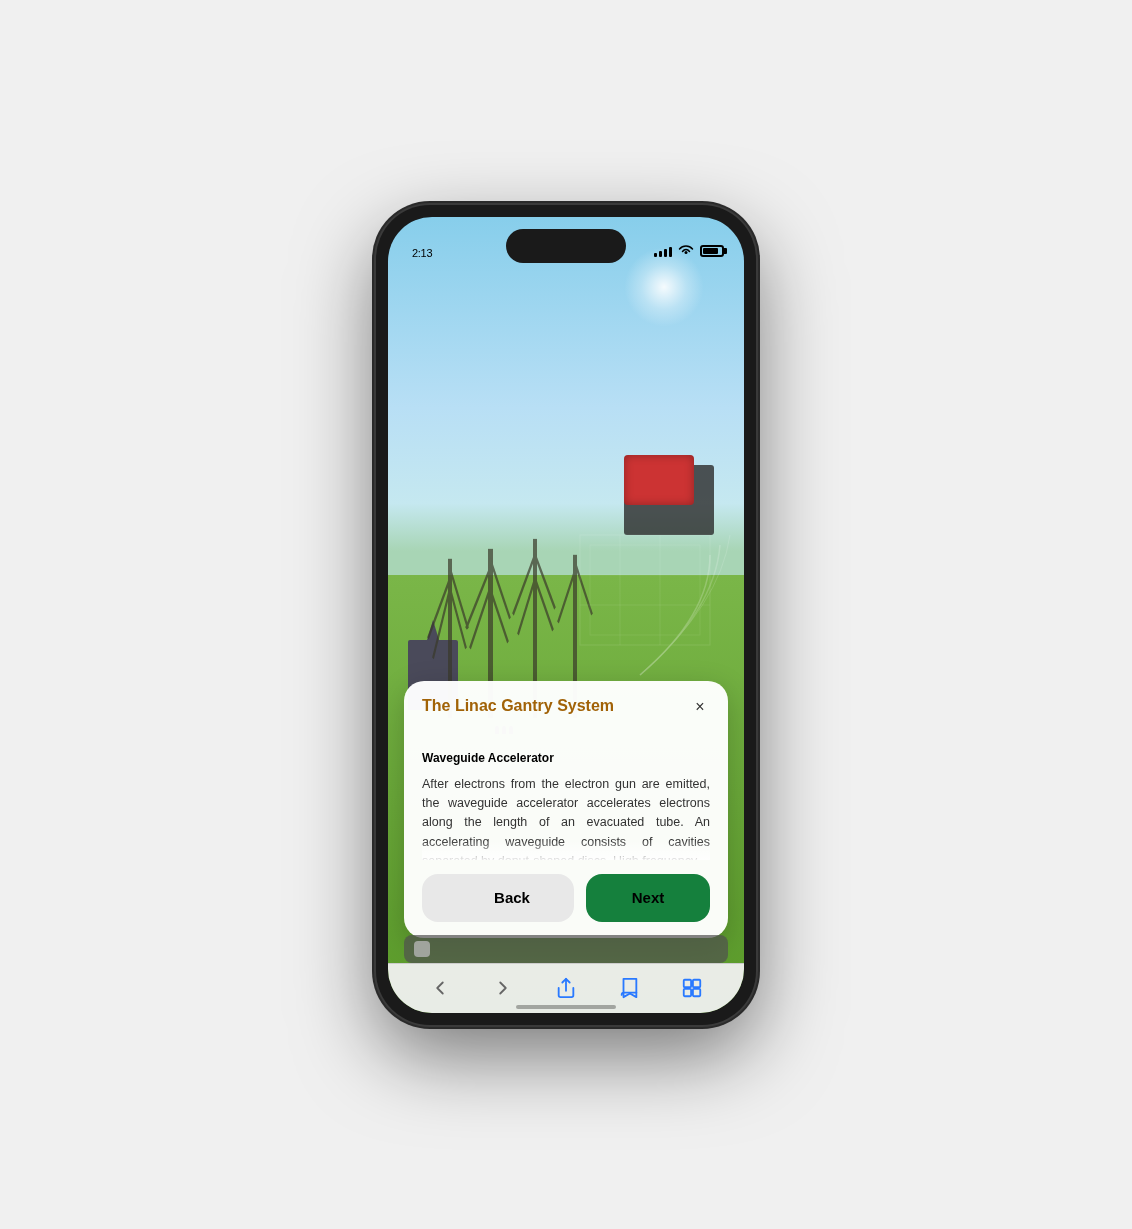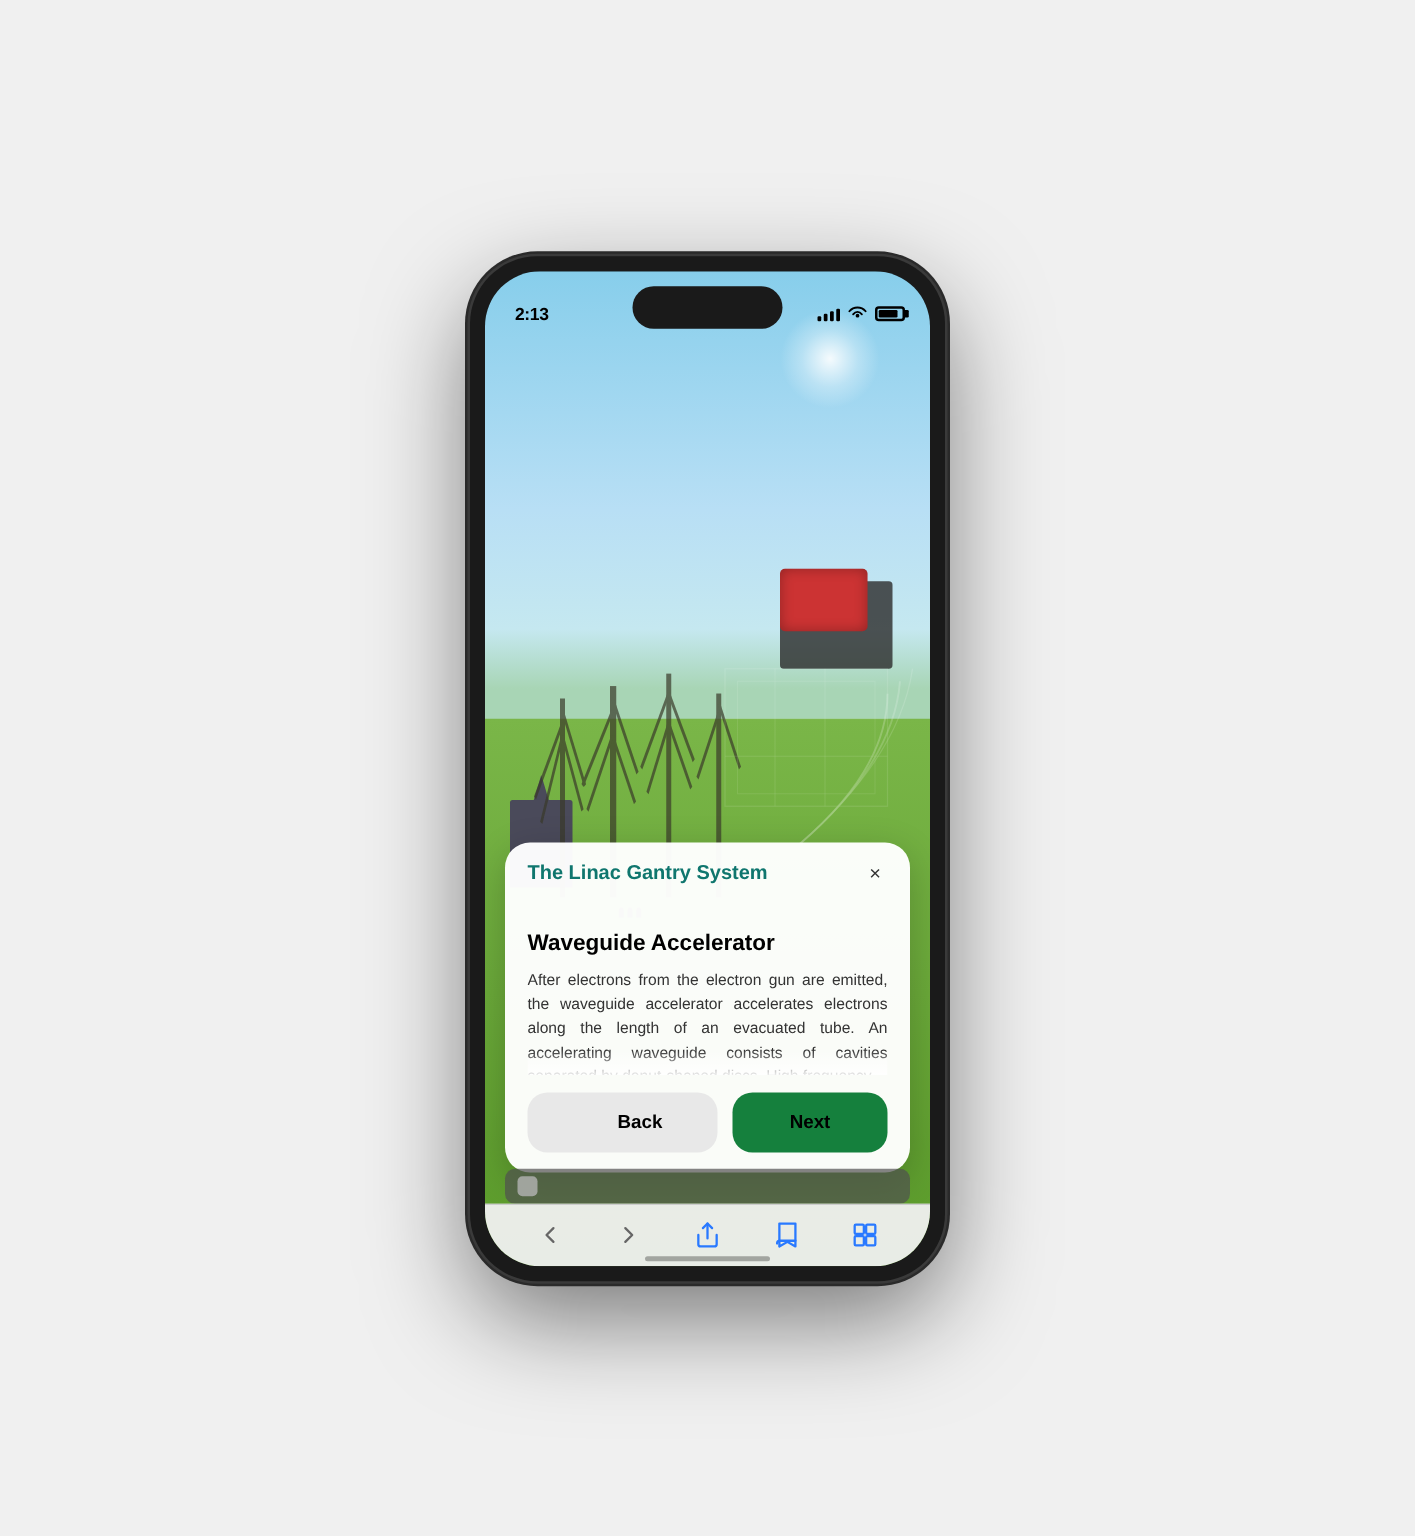--- a/index.html
+++ b/index.html
@@ -71,22 +71,22 @@
       z-index: 10;
       display: flex;
       align-items: flex-end;
       padding-bottom: 8px;
       padding-left: 24px;
       padding-right: 20px;
       justify-content: space-between;
     }
 
     .status-time {
-      font-size: 14px;
-      font-weight: 700;
+      font-size: 11px;
+      font-weight: 400;
       color: #000;
       letter-spacing: -0.3px;
     }
 
     .status-icons {
       display: flex;
       align-items: center;
       gap: 6px;
     }
 
@@ -288,27 +288,27 @@
       width: 24px;
       height: 24px;
       display: flex;
       align-items: center;
       justify-content: center;
     }
 
     .info-title {
       font-size: 16px;
       font-weight: 700;
-      color: #0f766e;
+      color: #a16207;
       margin-bottom: 3px;
       padding-right: 24px;
     }
 
     .info-subtitle {
-      font-size: 18px;
+      font-size: 12px;
       font-weight: 600;
       color: #000;
       margin-bottom: 10px;
       margin-top: 36px;
     }
 
     .info-text {
       font-size: 12.5px;
       color: #333;
       line-height: 1.55;

